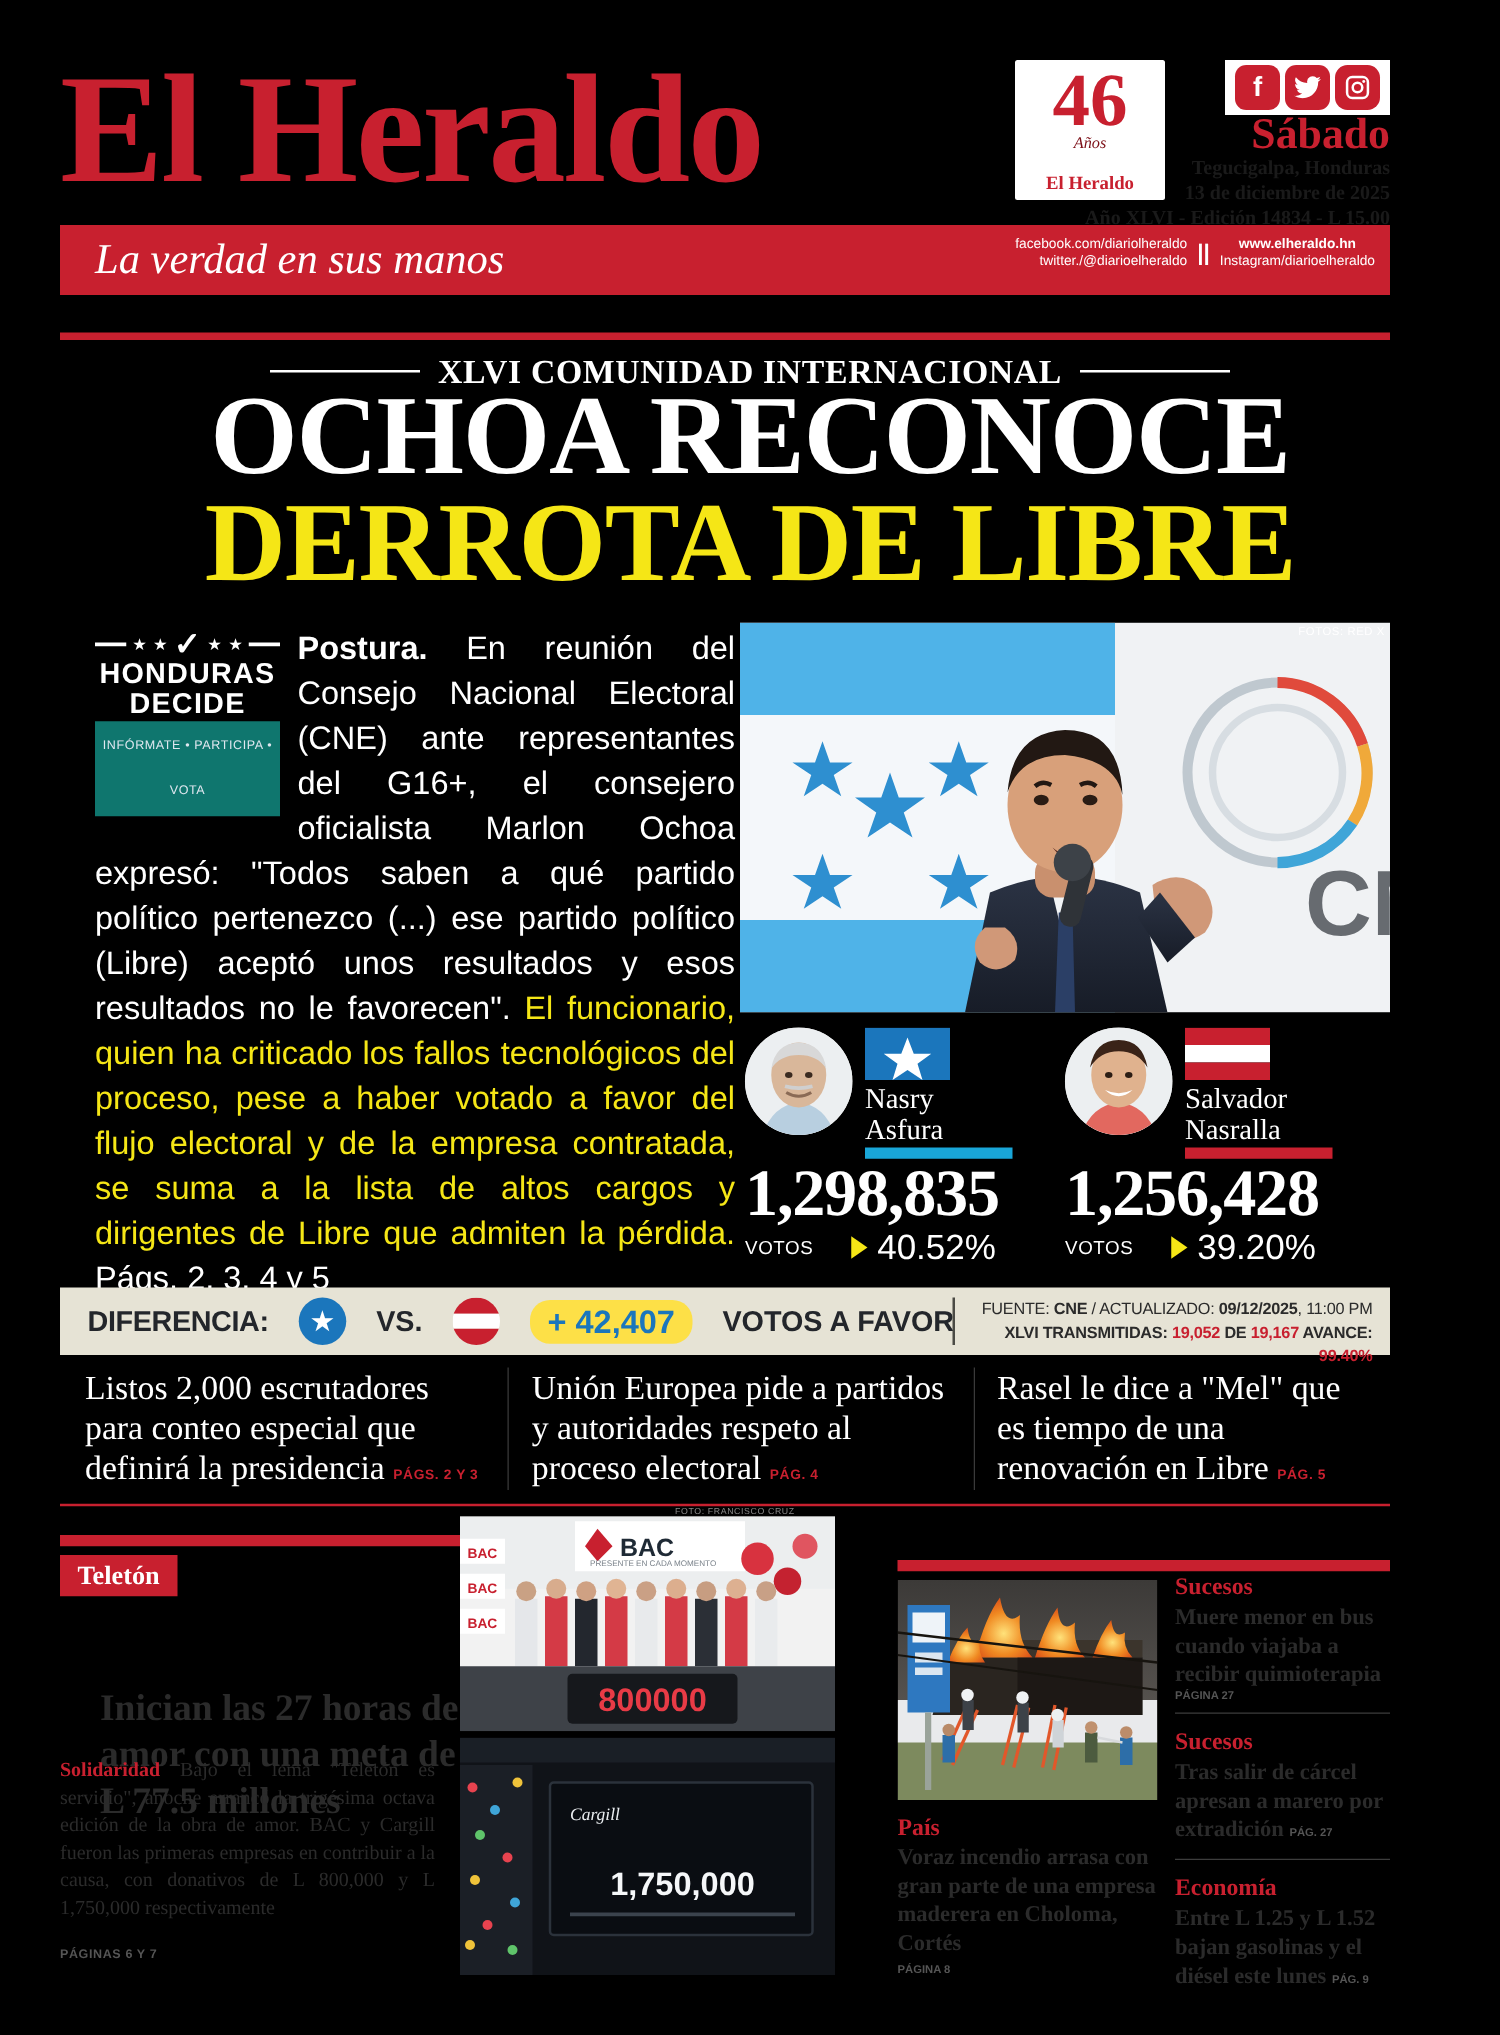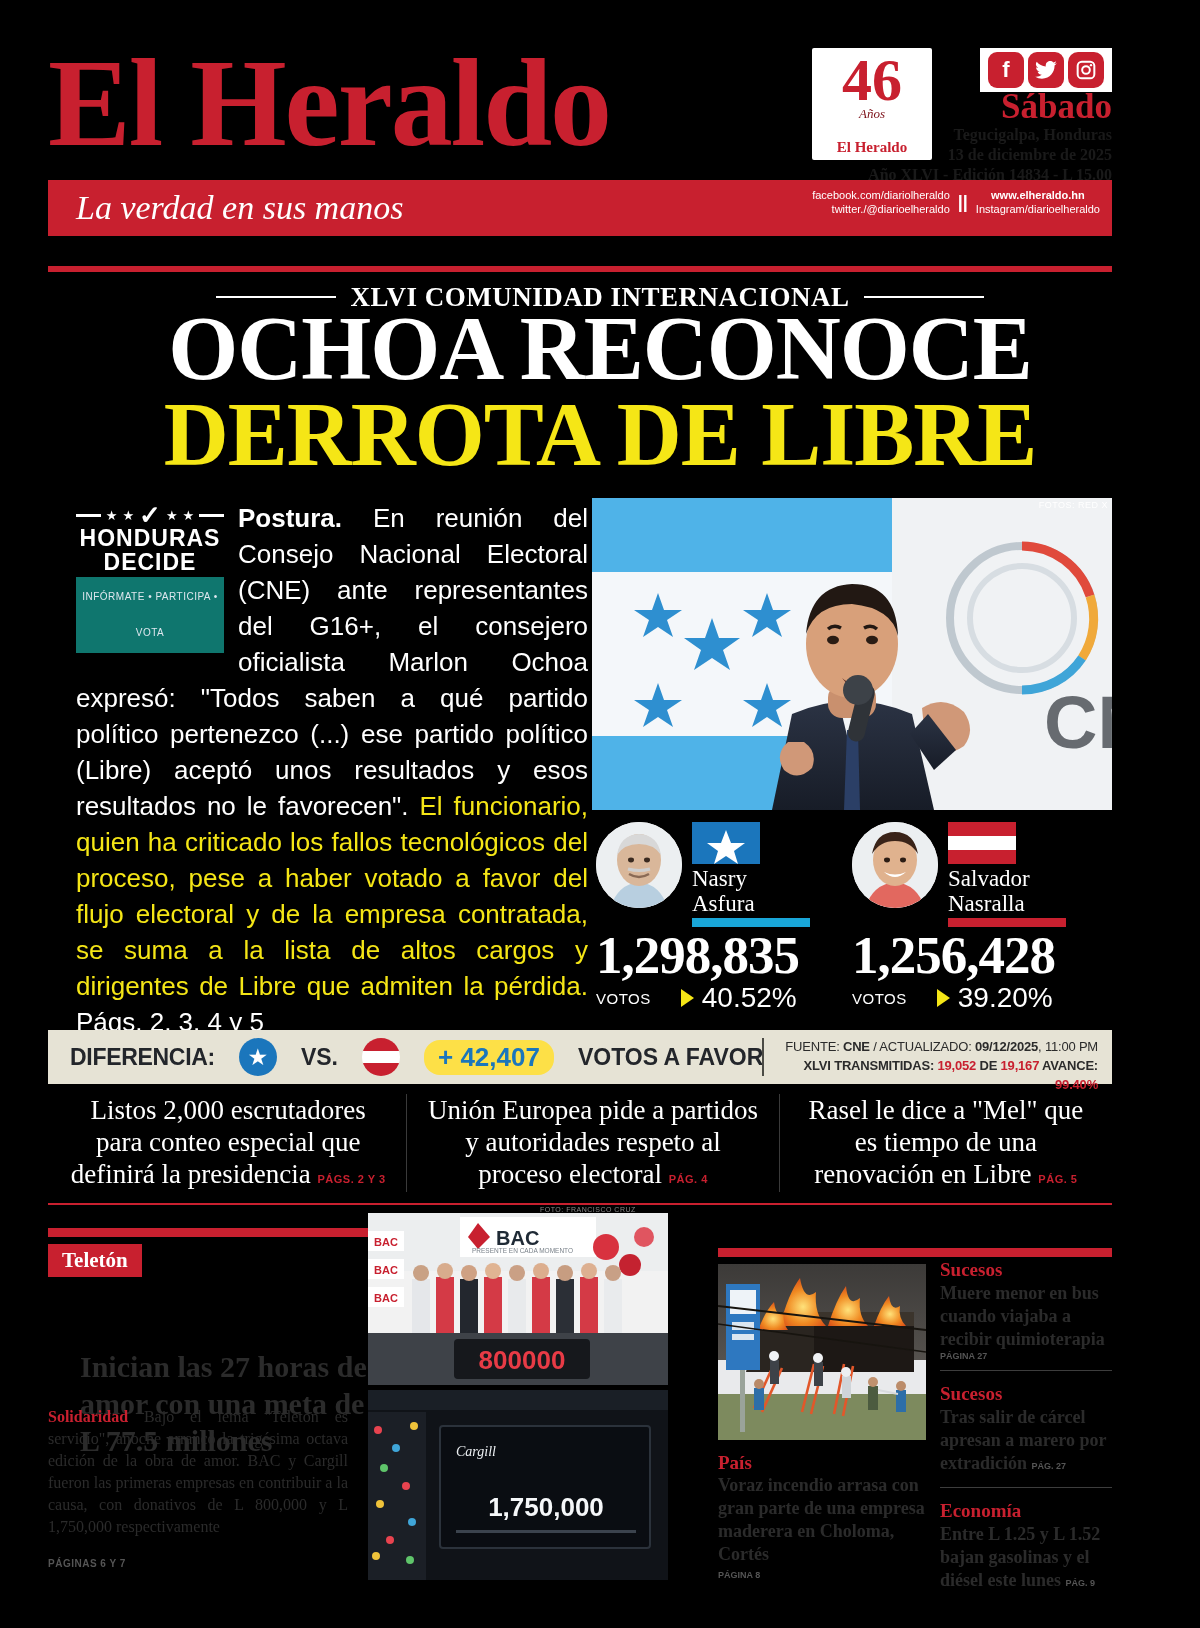--- a/index.html
+++ b/index.html
@@ -109,21 +109,21 @@
   .dif-sep{position:absolute;left:714px;top:8px;width:2px;height:38px;background:#4b4b45;}
   .dif-right{position:absolute;left:730px;top:7px;width:320px;text-align:right;}
   .dif-right .l1{font-size:13px;color:#2b2b2b;line-height:19px;letter-spacing:-0.2px;}
   .dif-right .l2{font-size:13px;color:#2b2b2b;font-weight:700;line-height:19px;letter-spacing:-0.2px;}
   .dif-right b{font-weight:700;}
   .dif-right .red{color:#c8202f;font-weight:700;}
 
   
   .subs{position:absolute;left:48px;top:1094px;width:1064px;height:98px;display:flex;}
   .sub{position:relative;padding:0 18px;font-family:"Liberation Serif", serif;
-       font-size:27px;line-height:32px;color:#fff;text-align:center;}
+       font-size:27px;line-height:32px;color:#fff;}
   .sub.s1{width:346px;padding-left:20px;}
   .sub.s2{width:362px;border-left:1px solid #3a3a3a;}
   .sub.s3{width:320px;border-left:1px solid #3a3a3a;}
   .sub .pg{font-family:"Liberation Sans", sans-serif;font-weight:700;font-size:11px;
            color:#c8202f;letter-spacing:0.5px;}
 
   
   .botline{position:absolute;left:48px;top:1203px;width:1064px;height:2px;background:#c8202f;}
 
   .tel-rule{position:absolute;left:48px;top:1228px;width:620px;height:9px;background:#c8202f;}

